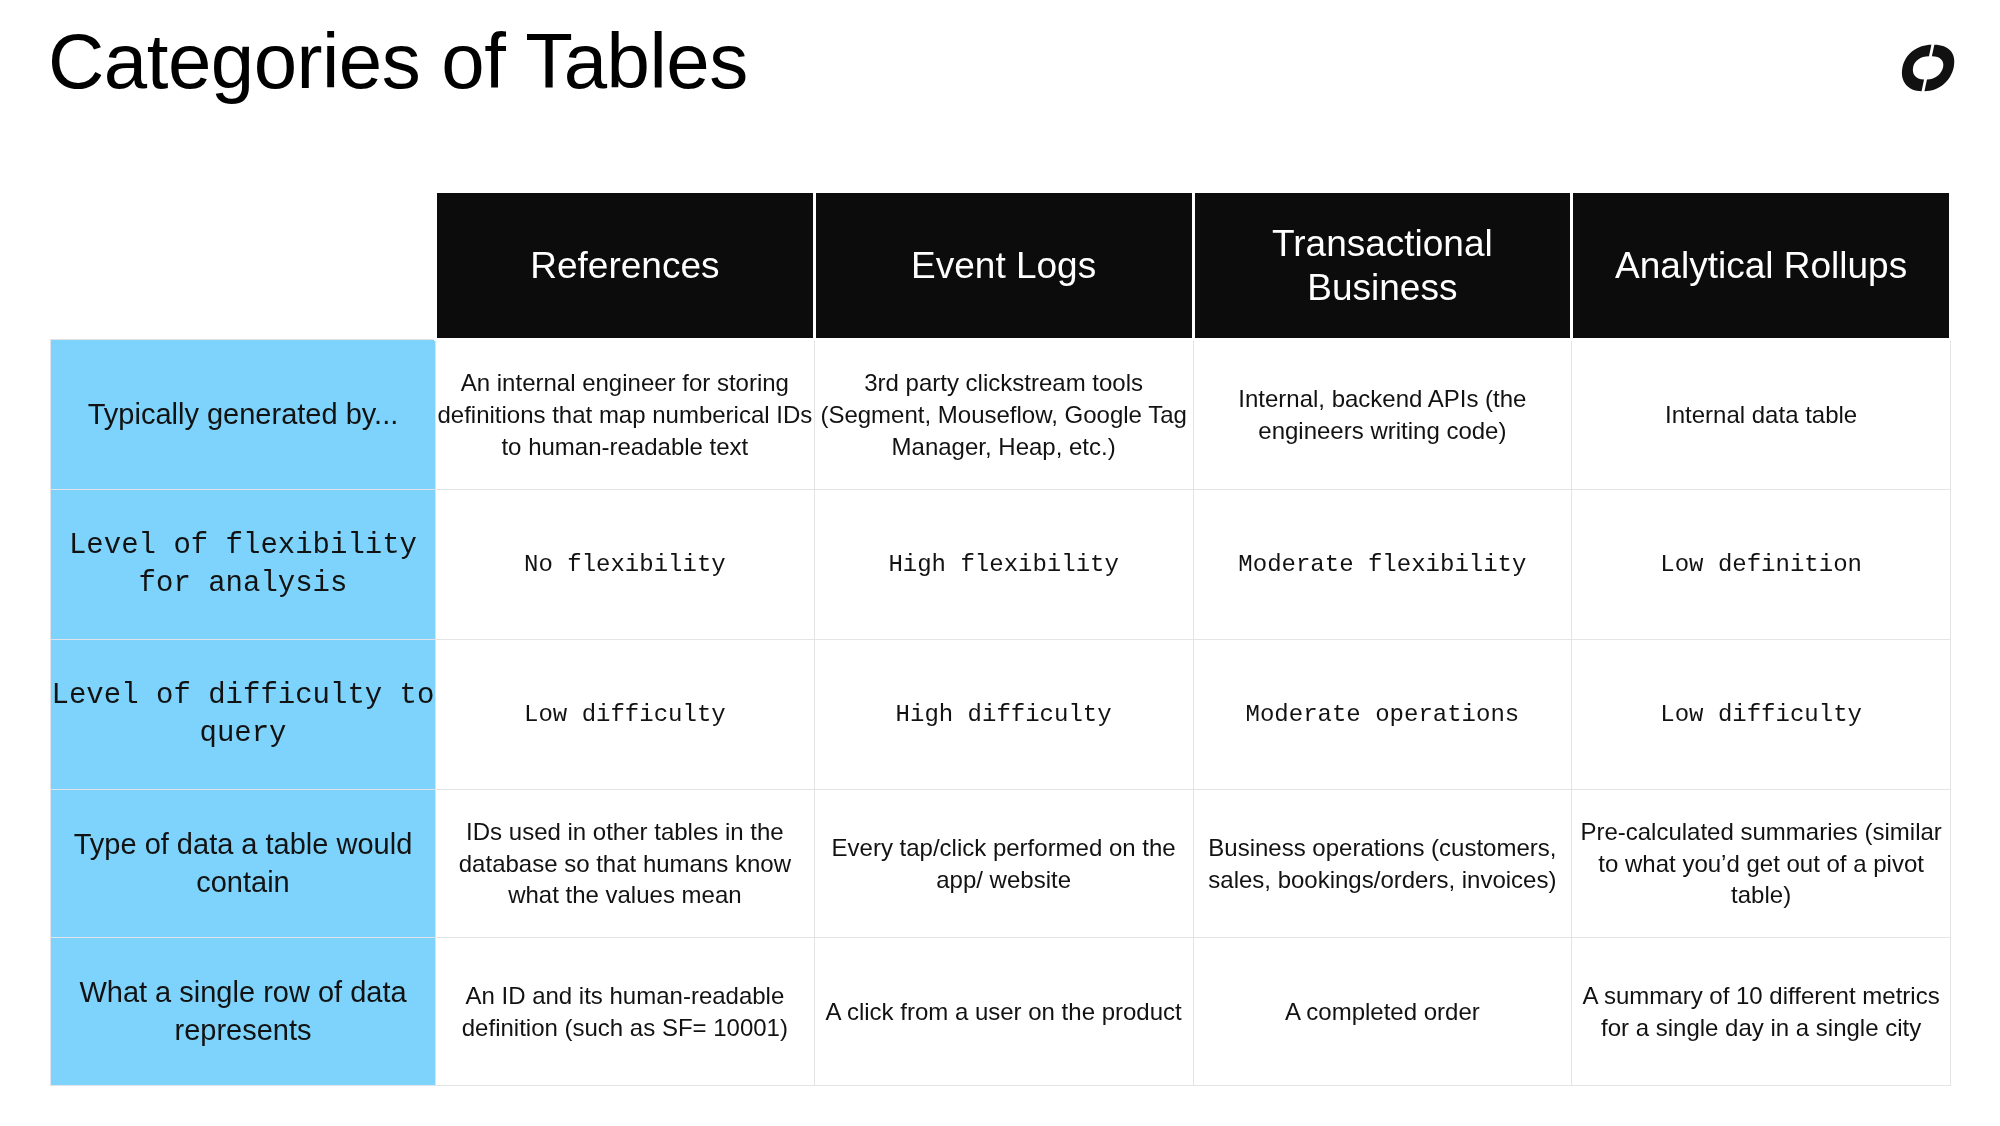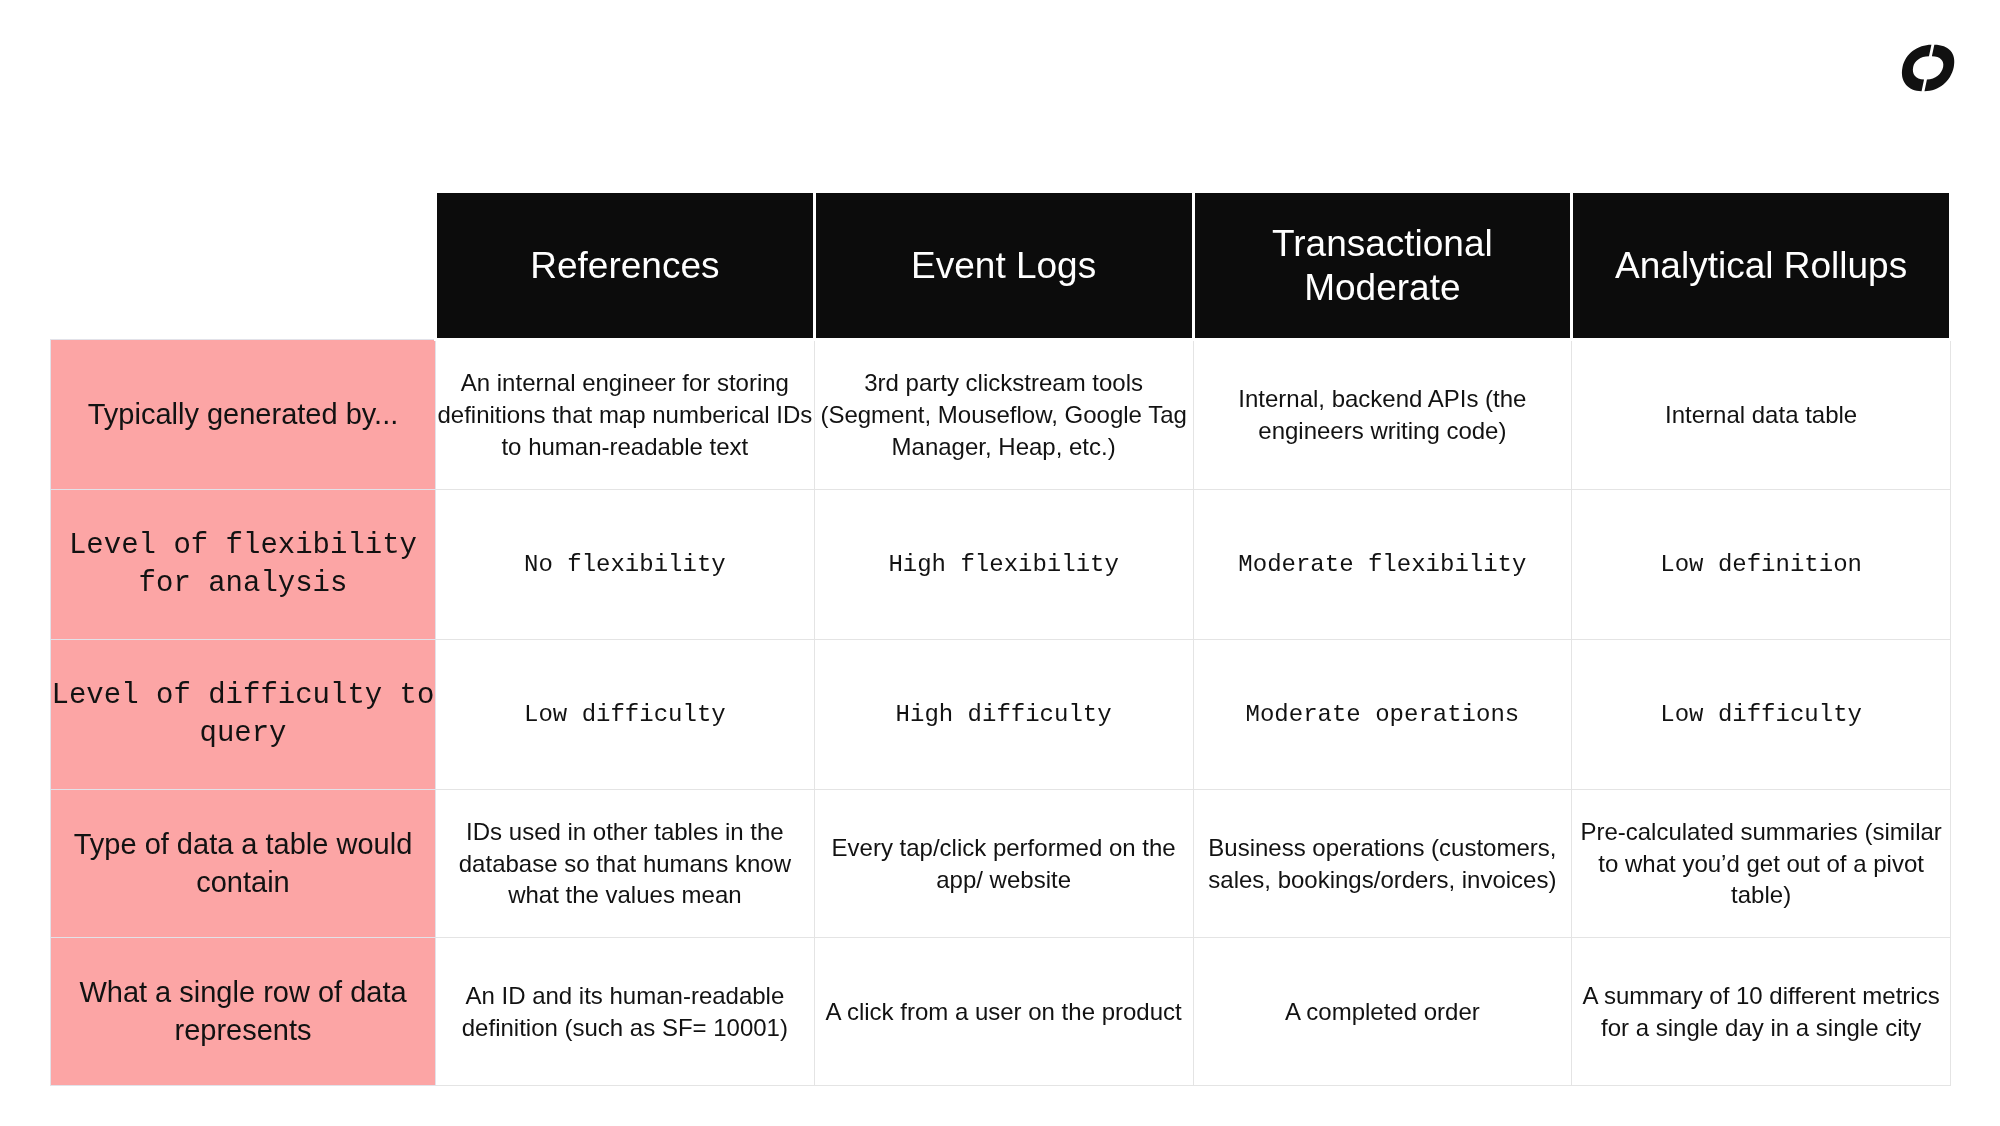--- a/index.html
+++ b/index.html
@@ -82,21 +82,21 @@
     line-height: 1.18;
     border-left: 3px solid #ffffff;
     border-right: 3px solid #ffffff;
     border-top: 3px solid #ffffff;
     border-bottom: 3px solid #ffffff;
   }
   .hdr-inner { padding: 0 12px; }
 
   
   .rh {
-    background: #fca5a5;
+    background: #7dd3fc;
     color: #121212;
     text-align: center;
     vertical-align: middle;
     font-size: 29px;
     line-height: 1.28;
     border: 1px solid #e2e2e9;
     padding: 10px 16px;
   }
 
   
@@ -114,20 +114,21 @@
   .r-tall  { height: 150px; }
   .r-mid   { height: 150px; font-family: Liberation Mono, monospace; }
   .r-tall2 { height: 148px; }
   .r-last  { height: 148px; }
 </style>
 </head>
 <body>
 
 <div class="slide">
 
+  <div class="slide-title">Categories of Tables</div>
 
   <div class="logo">
     <svg viewBox="0 0 64 60" xmlns="http://www.w3.org/2000/svg" aria-hidden="true">
       <path d="M5 30 C5 16, 16 7, 30 7 L30 19 C21 19, 16 24, 16 30 C16 37, 21 43, 30 43 L30 55 C16 55, 5 45, 5 30 Z" fill="#111111" transform="skewX(-12) translate(6,0)"></path>
       <path d="M33 7 L33 19 C42 19, 47 24, 47 30 C47 37, 42 43, 33 43 L33 55 C48 55, 58 45, 58 30 C58 16, 48 7, 33 7 Z" fill="#111111" transform="skewX(-12) translate(6,0)"></path>
     </svg>
   </div>
 
   <table class="tbl">
     <colgroup>
@@ -141,21 +142,21 @@
     <thead>
       <tr>
         <th class="corner"></th>
         <th class="hdr">
           <div class="hdr-inner">References</div>
         </th>
         <th class="hdr">
           <div class="hdr-inner">Event Logs</div>
         </th>
         <th class="hdr">
-          <div class="hdr-inner">Transactional Moderate</div>
+          <div class="hdr-inner">Transactional Business</div>
         </th>
         <th class="hdr">
           <div class="hdr-inner">Analytical Rollups</div>
         </th>
       </tr>
     </thead>
 
     <tbody>
       <tr class="r-tall">
         <td class="rh">Typically generated by...</td>

